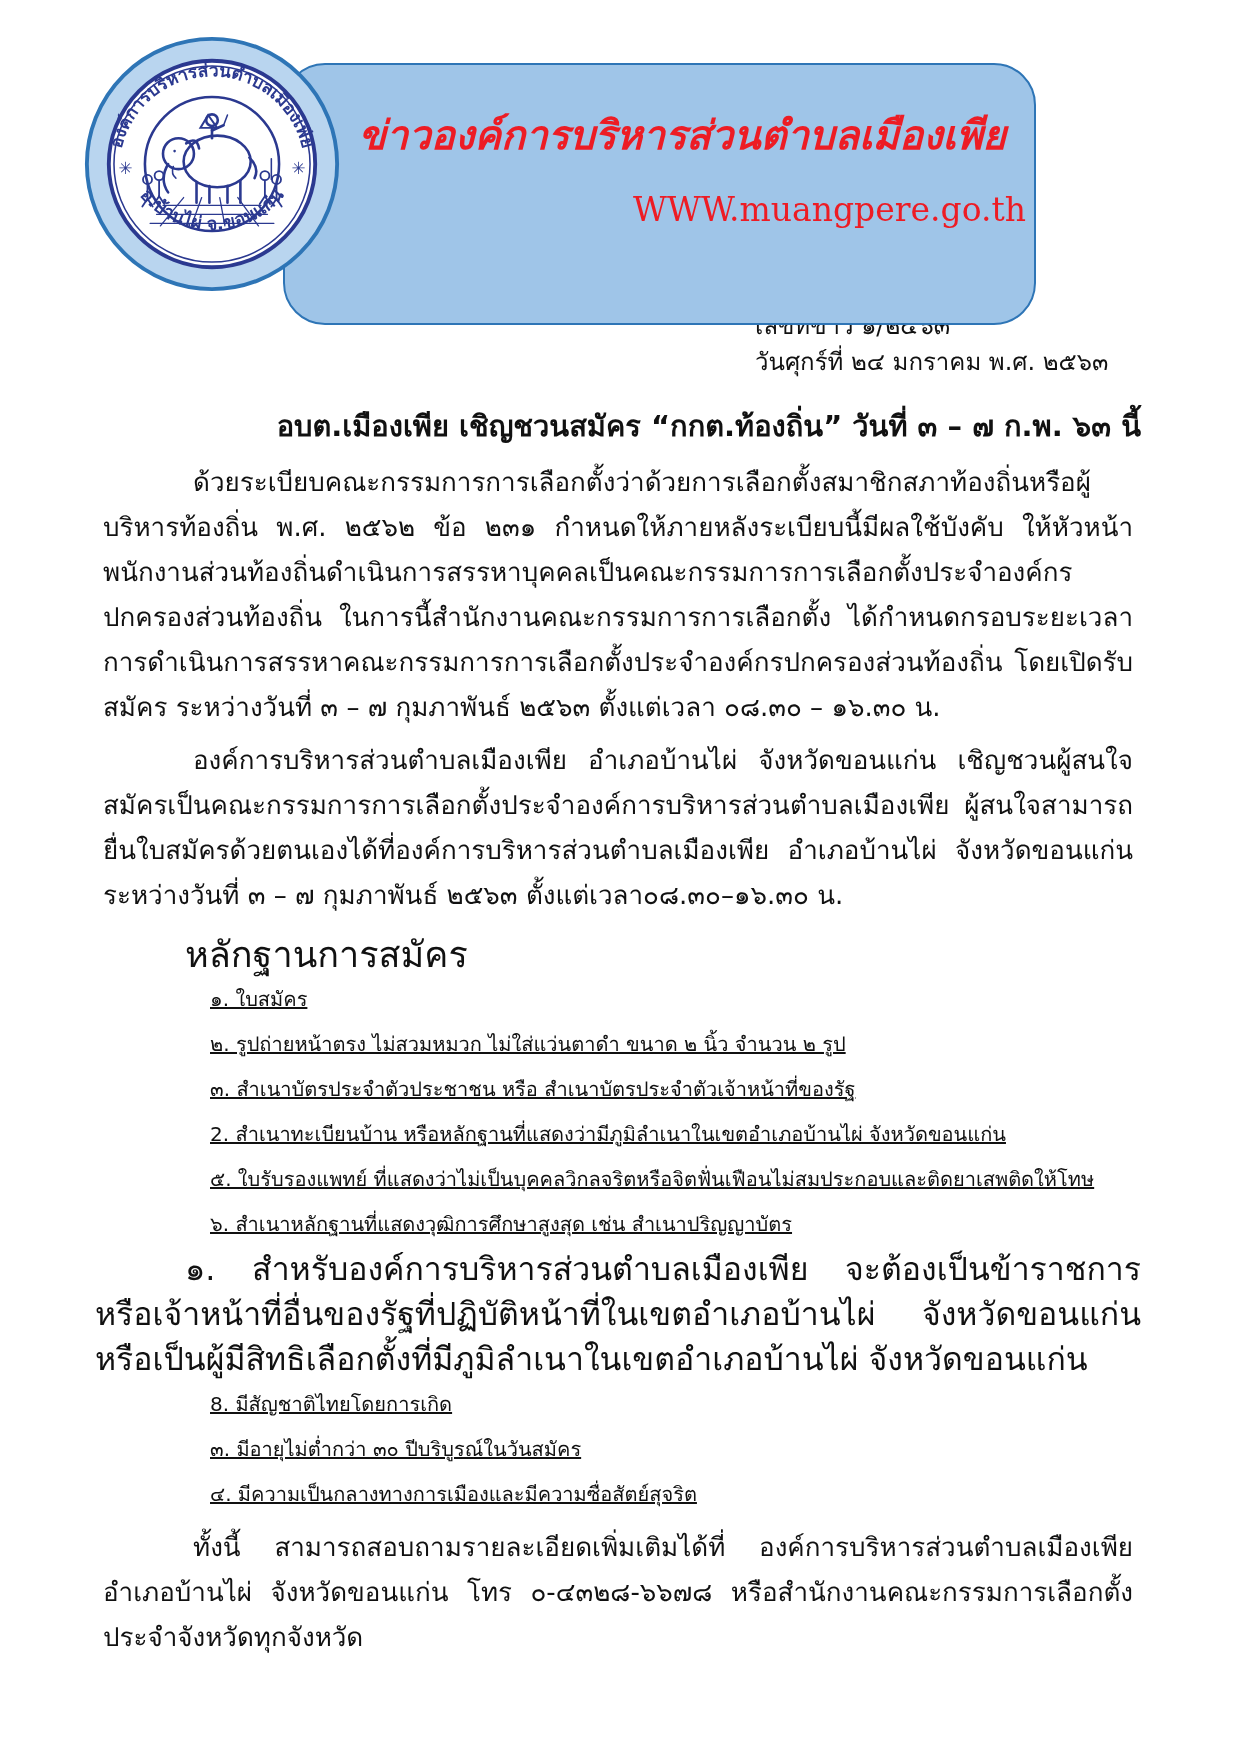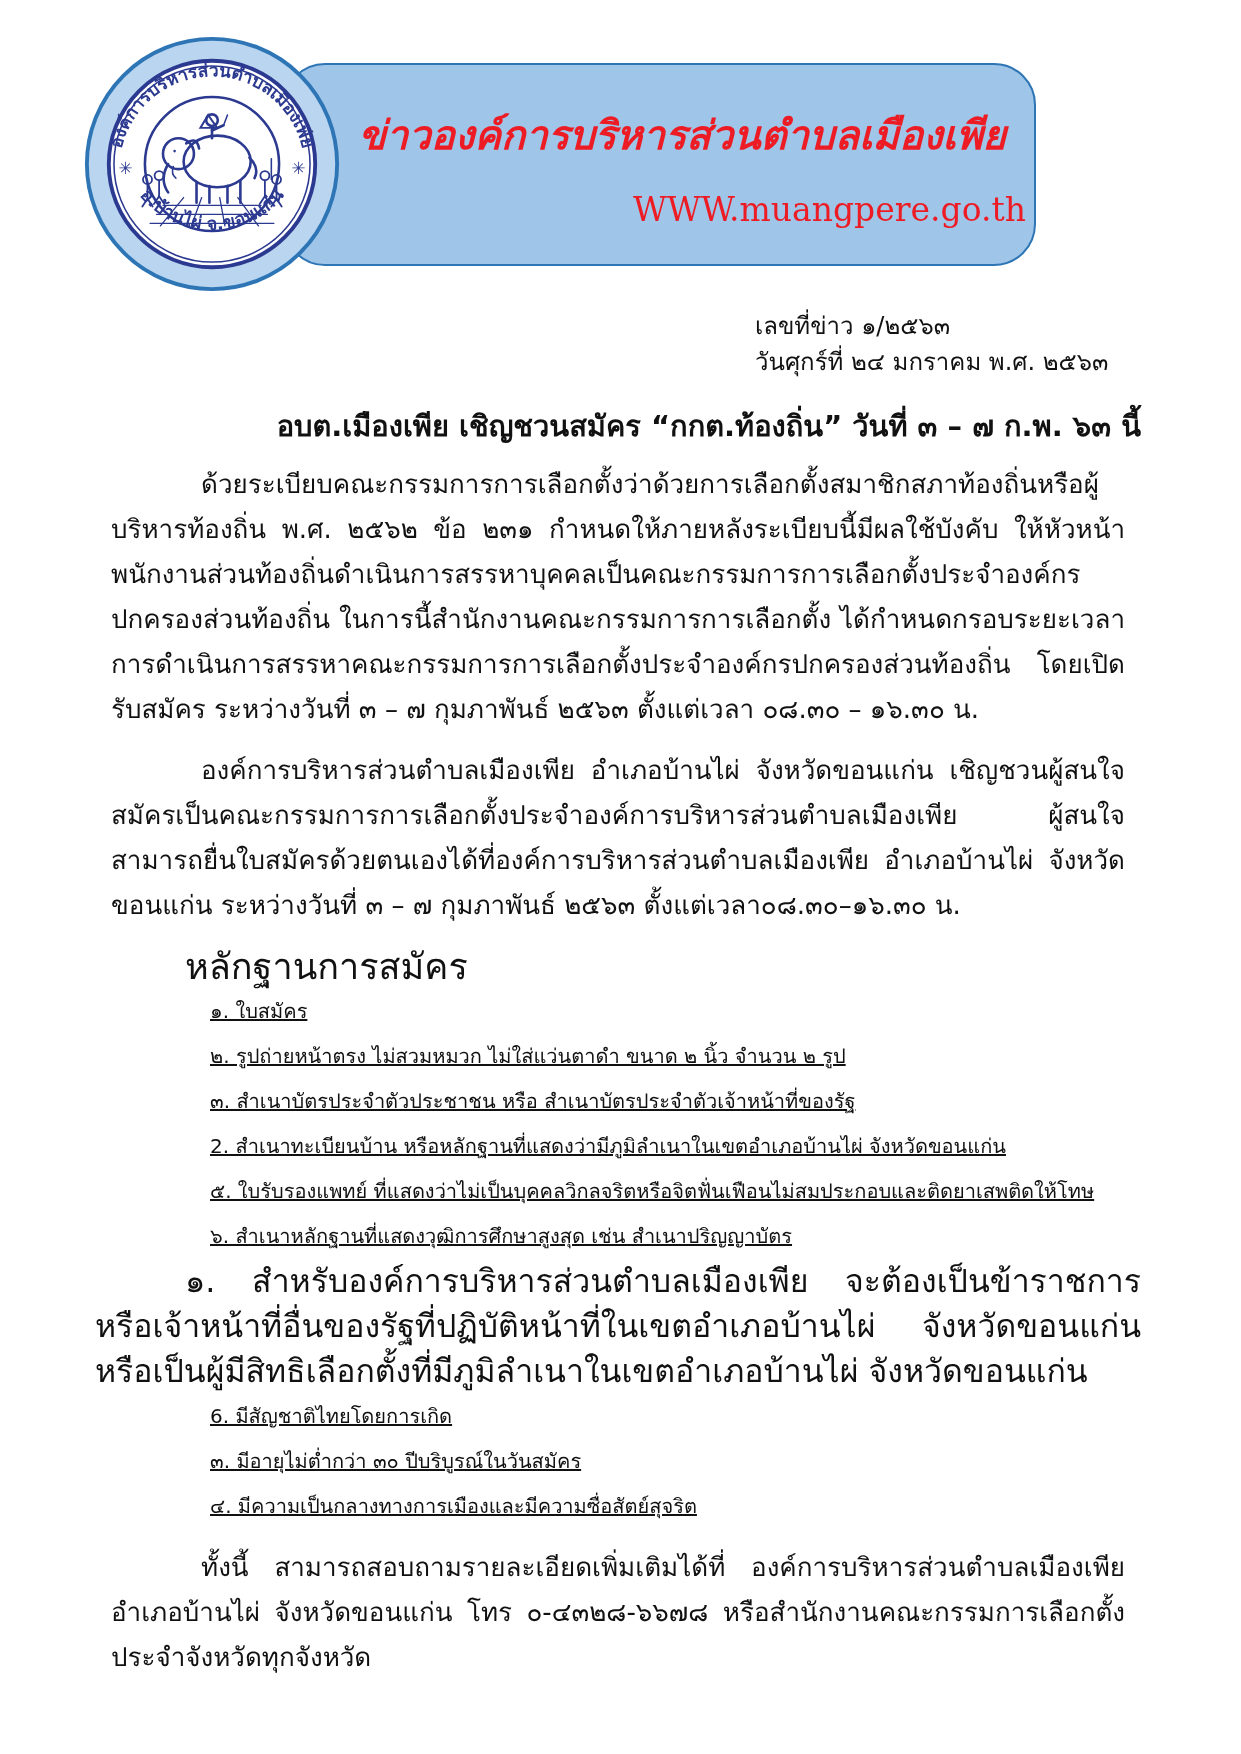--- a/index.html
+++ b/index.html
@@ -7,21 +7,21 @@
     position:relative;
     width:1241px;height:1754px;
     background:#ffffff;
     overflow:hidden;
     font-family:"DejaVu Sans","Liberation Sans",sans-serif;
     color:#111111;
   }
   
   .header{position:relative;height:300px;}
   .banner{
-    position:absolute;left:283px;top:63px;width:753px;height:203px;
+    position:absolute;left:283px;top:63px;width:753px;height:262px;
     background:#9fc5e8;border:2px solid #2e75b6;border-radius:42px;
     box-sizing:border-box;
   }
   .banner-title{
     position:absolute;right:28px;top:38px;
     font-family:"DejaVu Serif","Liberation Serif",serif;
     font-style:italic;font-weight:bold;
     font-size:40px;color:#ed1c24;white-space:nowrap;
   }
   .banner-site{
@@ -33,21 +33,21 @@
   
   .meta{padding:8px 0 0 755px;font-size:24px;line-height:36px;}
   .meta div{white-space:nowrap;}
   
   .content{padding:0 100px 0 95px;}
   .doc-title{
     text-align:right;font-weight:bold;font-size:29px;
     margin:26px 0 14px 0;line-height:40px;
   }
   p.body-par{
-    margin:16px;font-size:26px;line-height:45px;
+    margin:8px;font-size:26px;line-height:45px;
     text-align:justify;text-indent:90px;
   }
   .section-heading{
     font-weight:normal;font-size:36px;line-height:45px;
     margin:14px 0 0 90px;
   }
   .list-item{
     font-size:20px;line-height:45px;margin-left:115px;text-decoration:underline;
   }
   p.hang{ 
@@ -167,20 +167,20 @@
 
     <div class="section-heading">หลักฐานการสมัคร</div>
     <div class="list-item">๑. ใบสมัคร</div>
     <div class="list-item">๒. รูปถ่ายหน้าตรง ไม่สวมหมวก ไม่ใส่แว่นตาดำ ขนาด ๒ นิ้ว จำนวน ๒ รูป</div>
     <div class="list-item">๓. สำเนาบัตรประจำตัวประชาชน หรือ สำเนาบัตรประจำตัวเจ้าหน้าที่ของรัฐ</div>
     <div class="list-item">2. สำเนาทะเบียนบ้าน หรือหลักฐานที่แสดงว่ามีภูมิลำเนาในเขตอำเภอบ้านไผ่ จังหวัดขอนแก่น</div>
     <div class="list-item">๕. ใบรับรองแพทย์ ที่แสดงว่าไม่เป็นบุคคลวิกลจริตหรือจิตฟั่นเฟือนไม่สมประกอบและติดยาเสพติดให้โทษ</div>
     <div class="list-item">๖. สำเนาหลักฐานที่แสดงวุฒิการศึกษาสูงสุด เช่น สำเนาปริญญาบัตร</div>
 
     <p class="hang">๑. สำหรับองค์การบริหารส่วนตำบลเมืองเพีย จะต้องเป็นข้าราชการหรือเจ้าหน้าที่อื่นของรัฐที่ปฏิบัติหน้าที่ในเขตอำเภอบ้านไผ่ จังหวัดขอนแก่น หรือเป็นผู้มีสิทธิเลือกตั้งที่มีภูมิลำเนาในเขตอำเภอบ้านไผ่ จังหวัดขอนแก่น</p>
-    <div class="list-item">6. มีสัญชาติไทยโดยการเกิด</div>
+    <div class="list-item">8. มีสัญชาติไทยโดยการเกิด</div>
     <div class="list-item">๓. มีอายุไม่ต่ำกว่า ๓๐ ปีบริบูรณ์ในวันสมัคร</div>
     <div class="list-item">๔. มีความเป็นกลางทางการเมืองและมีความซื่อสัตย์สุจริต</div>
 
     <p class="body-par closing">ทั้งนี้ สามารถสอบถามรายละเอียดเพิ่มเติมได้ที่ องค์การบริหารส่วนตำบลเมืองเพีย อำเภอบ้านไผ่ จังหวัดขอนแก่น โทร ๐-๔๓๒๘-๖๖๗๘ หรือสำนักงานคณะกรรมการเลือกตั้งประจำจังหวัดทุกจังหวัด</p>
 
   </div>
 </div>
 
 </body></html>

